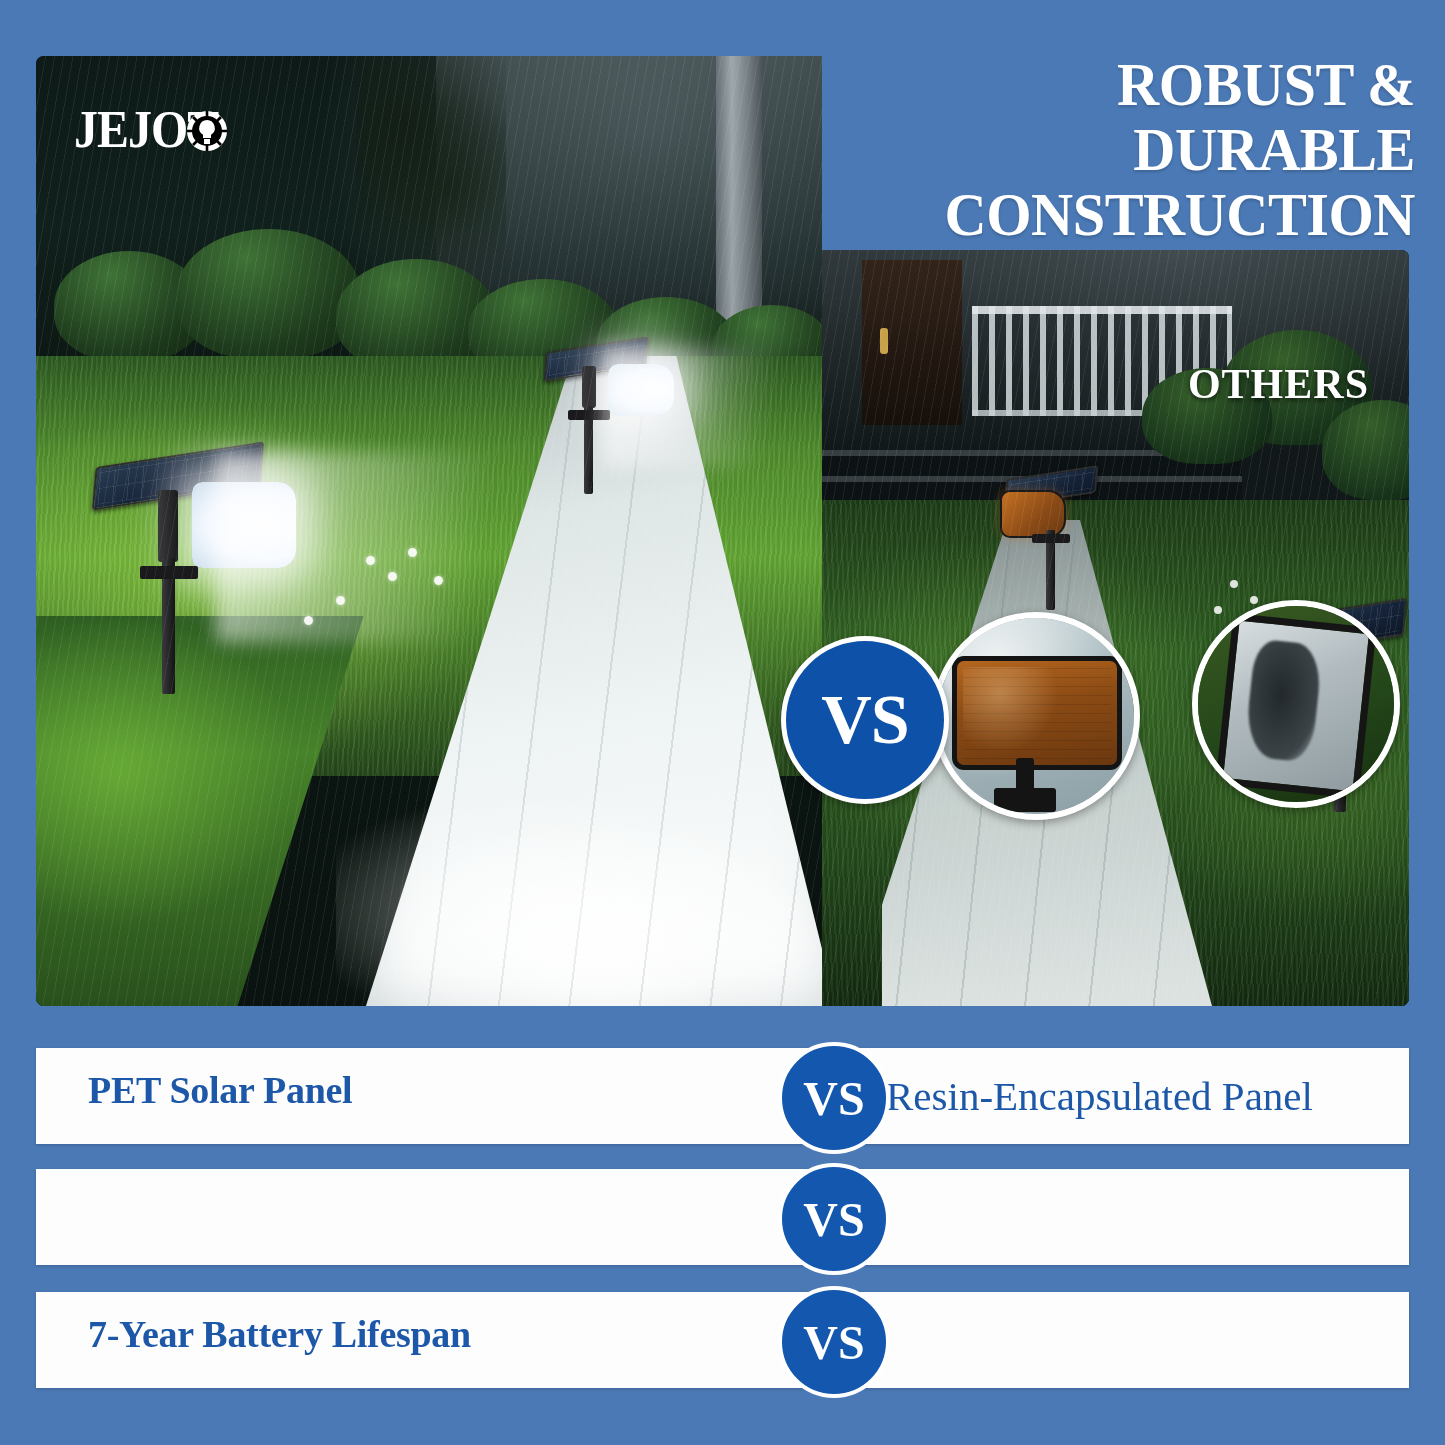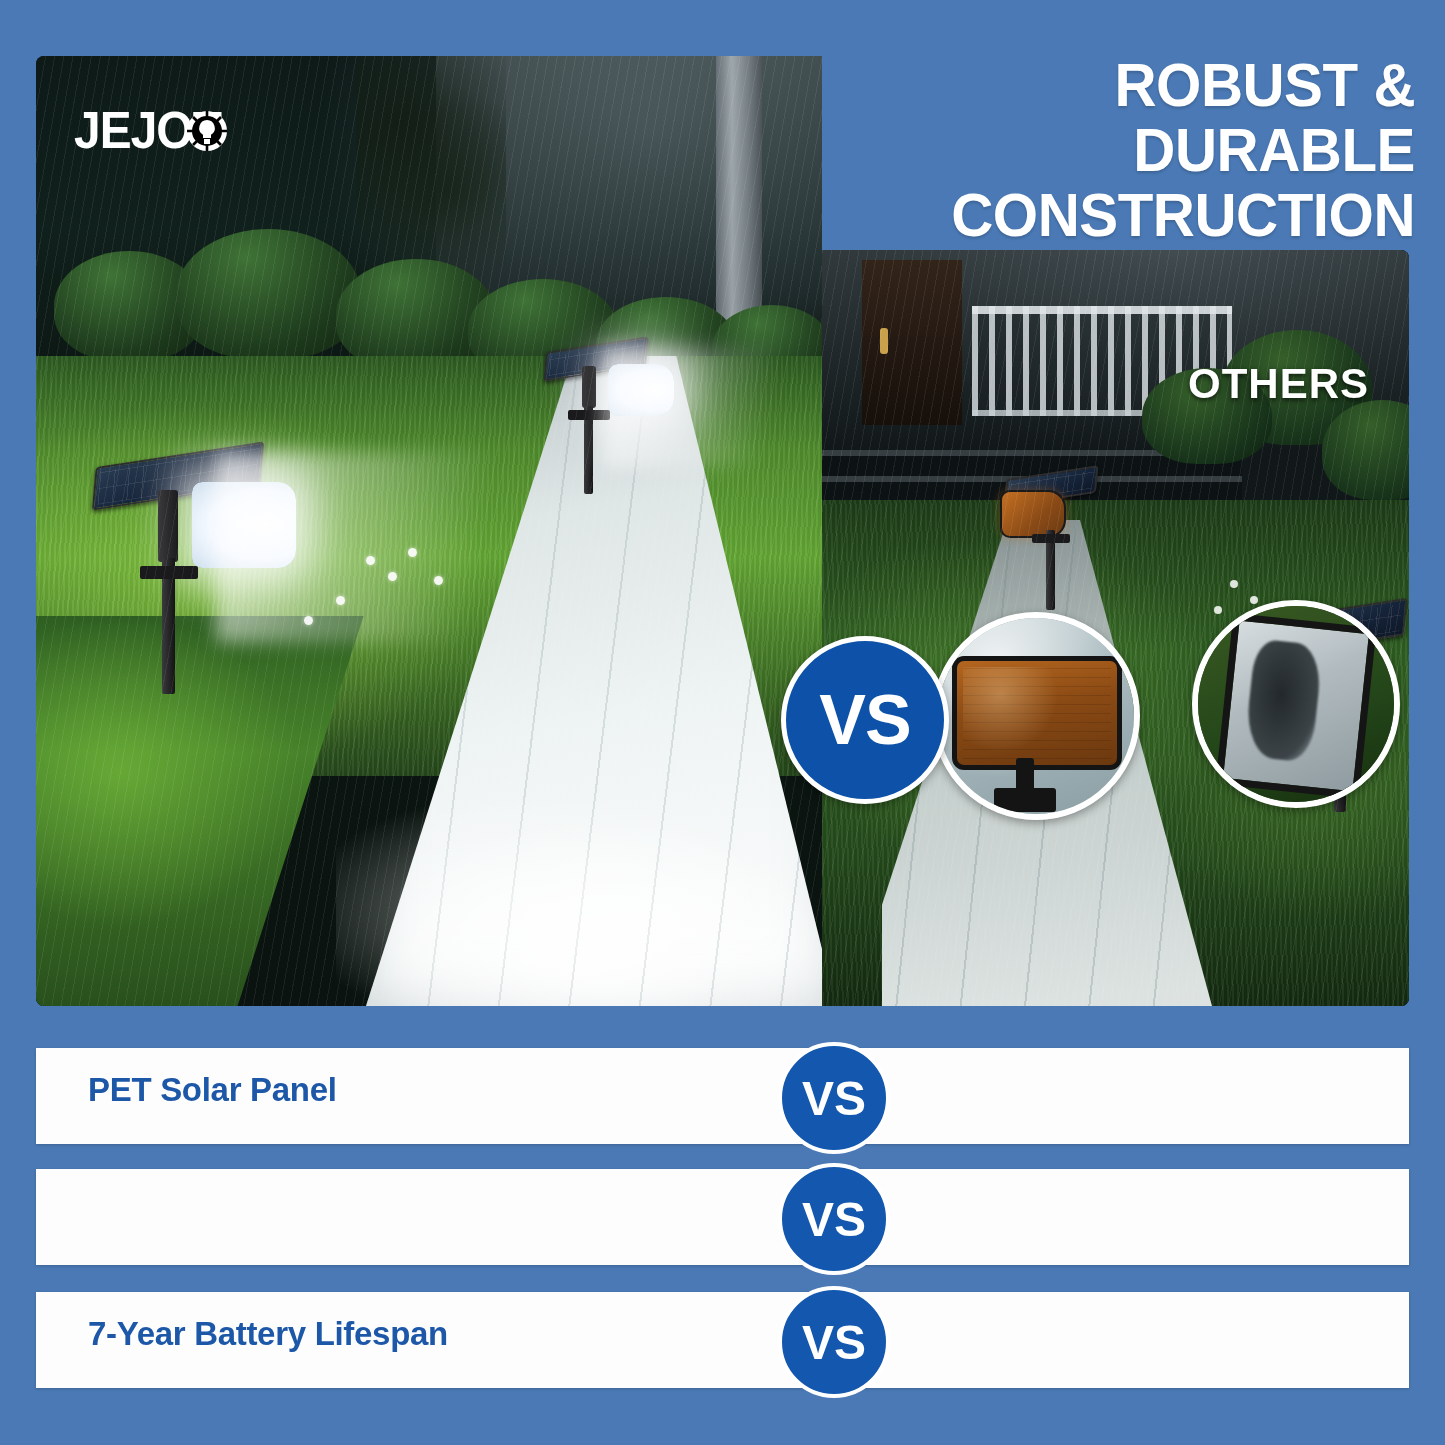--- a/index.html
+++ b/index.html
@@ -3,21 +3,21 @@
 <meta charset="utf-8">
 <style>
   html,body{margin:0;padding:0;}
   body{
     width:1445px;height:1445px;
     background:#4a79b5;
     font-family:"Liberation Sans", sans-serif;
     overflow:hidden;
     position:relative;
   }
-  .stage{position:absolute;inset:0;}
+  .stage{position:absolute;inset:0;font-family:Liberation Serif, serif;}
 
   
   .headline{
     position:absolute;left:800px;top:52px;width:615px;
     text-align:right;
     color:#ffffff;
     font-weight:bold;
     font-size:62px;
     line-height:1.05;
     letter-spacing:-0.5px;
@@ -287,21 +287,21 @@
     position:absolute;left:36px;width:1373px;height:96px;
     background:#fdfdfd;
     box-shadow:0 1px 3px rgba(0,0,0,.18);
   }
   .row.r1{top:1048px;}
   .row.r2{top:1169px;}
   .row.r3{top:1292px;}
   .row .left-txt{
     position:absolute;left:52px;top:0;height:84px;
     display:flex;align-items:center;
-    color:#1d57a8;font-weight:bold;font-size:33px;
+    color:#1d57a8;font-weight:bold;font-size:38px;
     letter-spacing:-0.3px;
   }
   .row .right-txt{
     position:absolute;left:850px;top:0;height:96px;
     display:flex;align-items:center;
     color:#1d57a8;font-weight:normal;font-size:41px;
   }
   .vs-row{
     position:absolute;left:742px;top:-6px;width:104px;height:104px;
     border-radius:50%;
@@ -448,20 +448,21 @@
 
       <div class="others-label">OTHERS</div>
     </div>
 
     <div class="vs-hero">VS</div>
   </div>
 
   <div class="row r1">
     <div class="left-txt">PET Solar Panel</div>
     <div class="vs-row">VS</div>
+    <div class="right-txt">Resin-Encapsulated Panel</div>
   </div>
 
   <div class="row r2">
     <div class="vs-row">VS</div>
   </div>
 
   <div class="row r3">
     <div class="left-txt">7-Year Battery Lifespan</div>
     <div class="vs-row">VS</div>
   </div>

